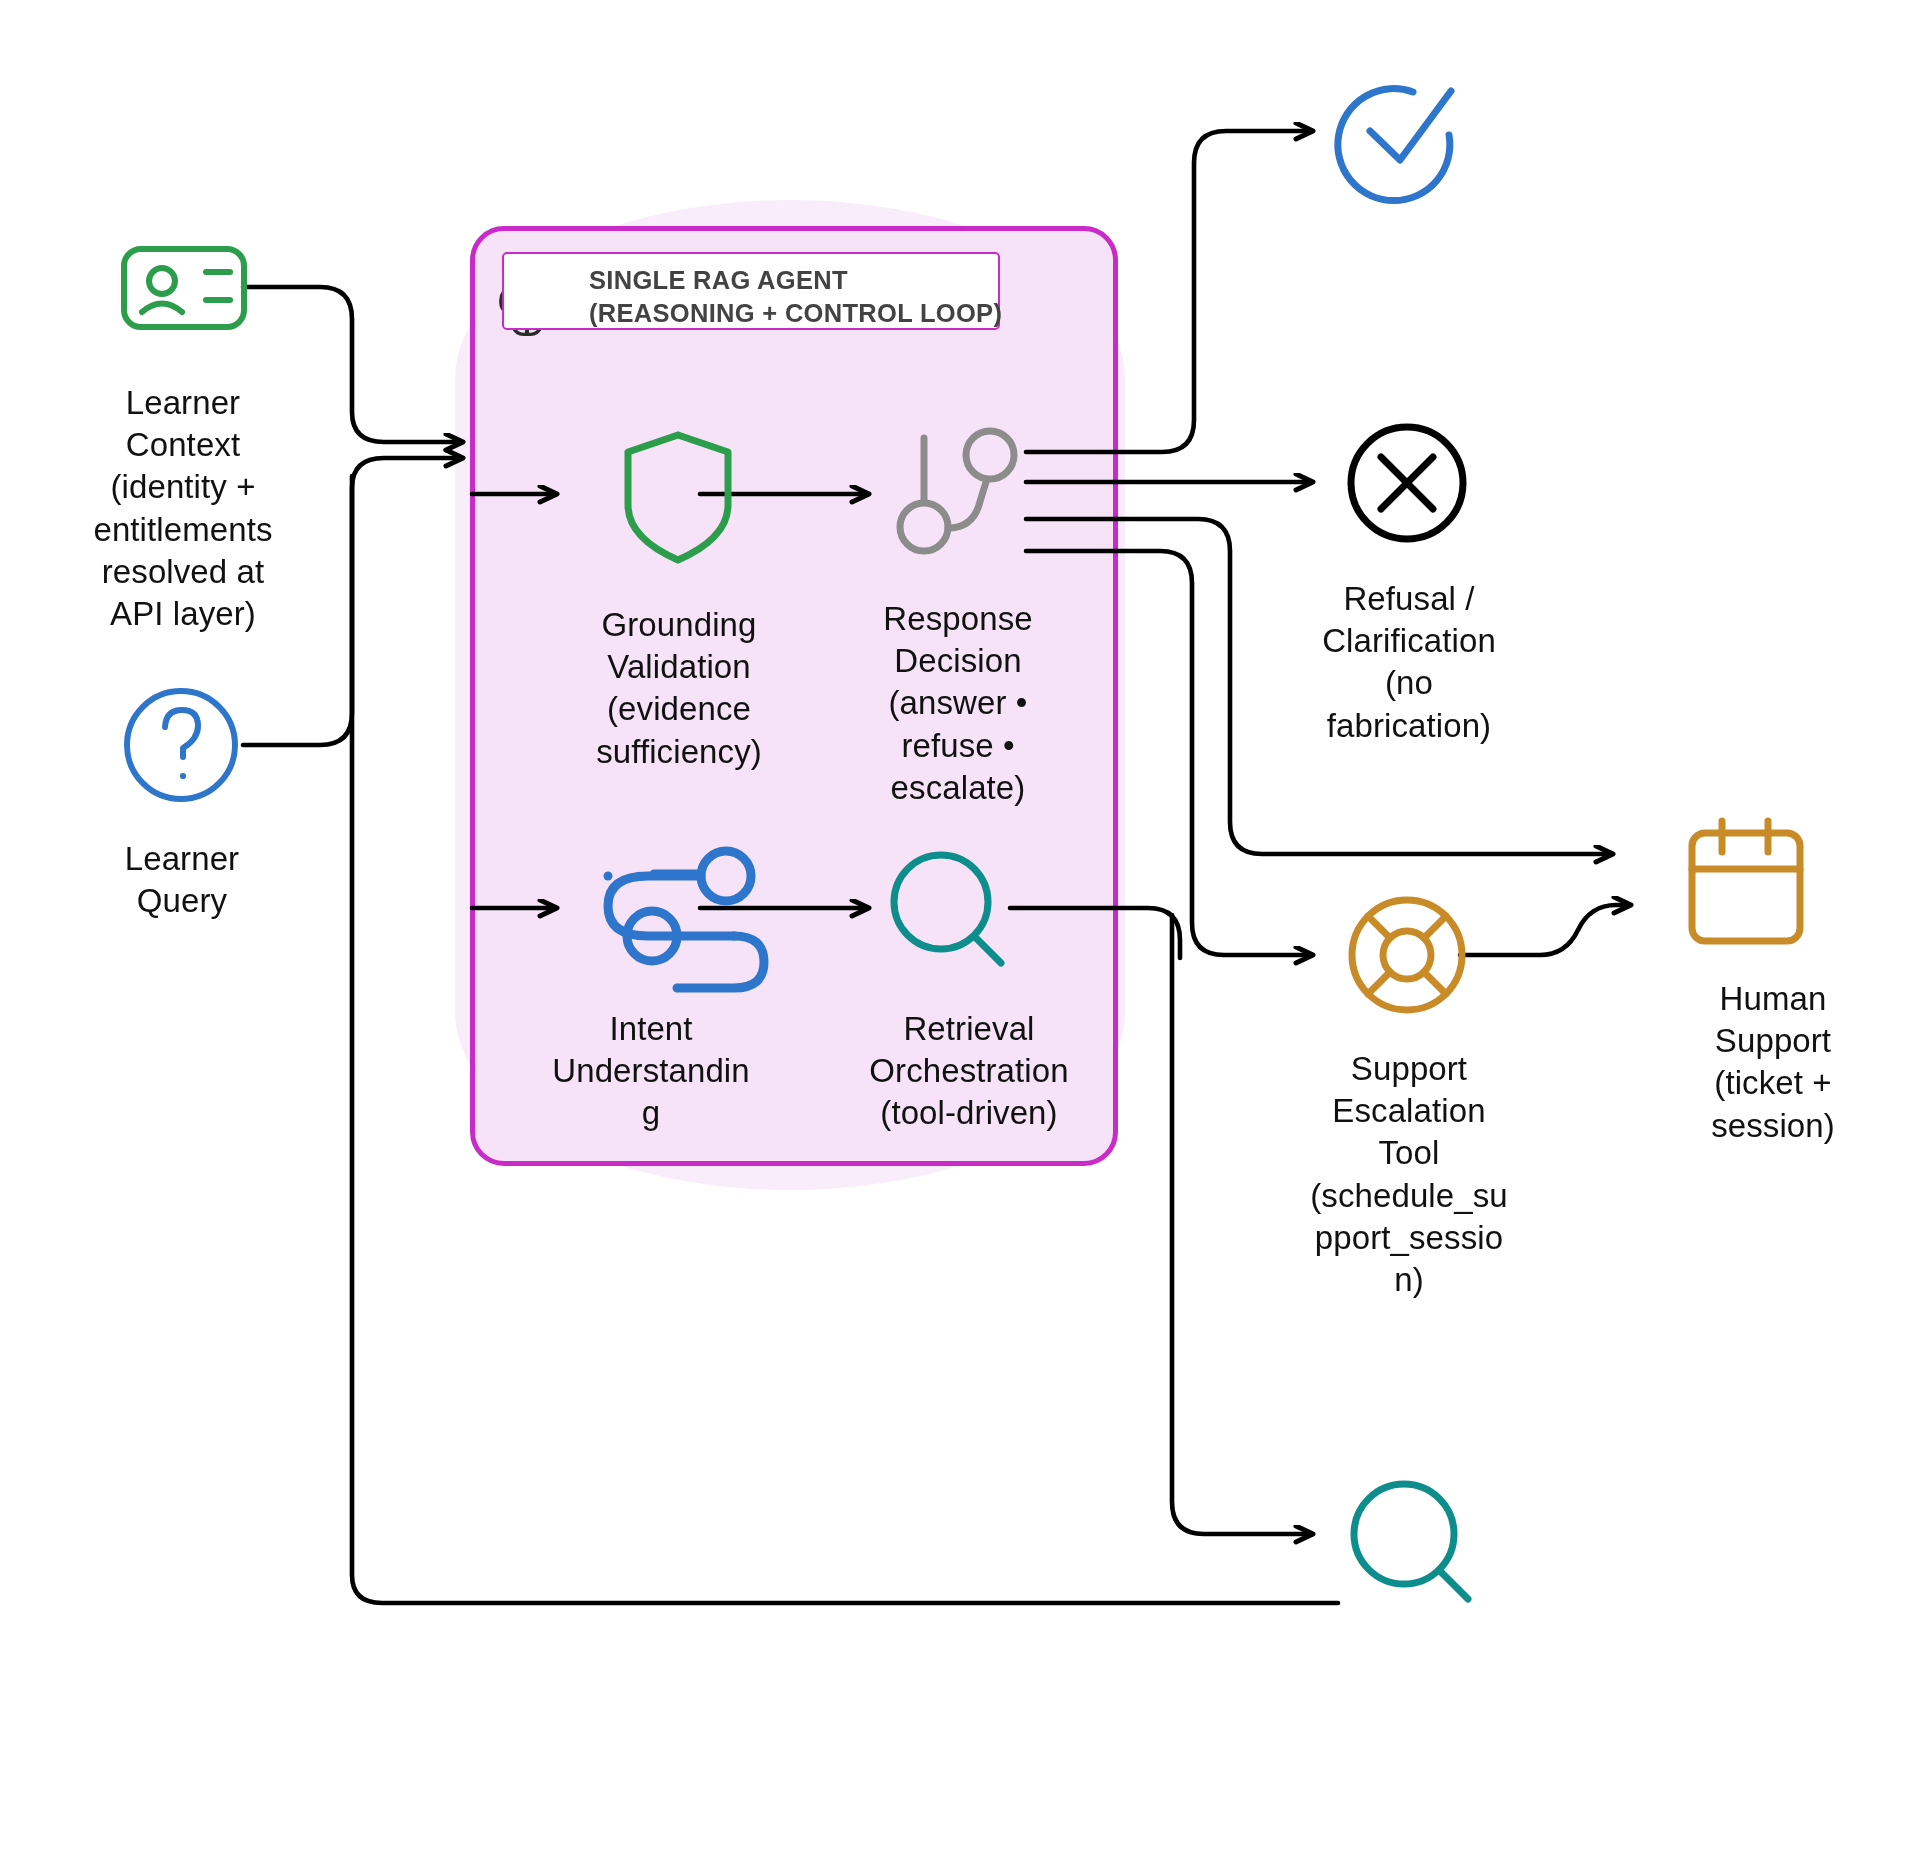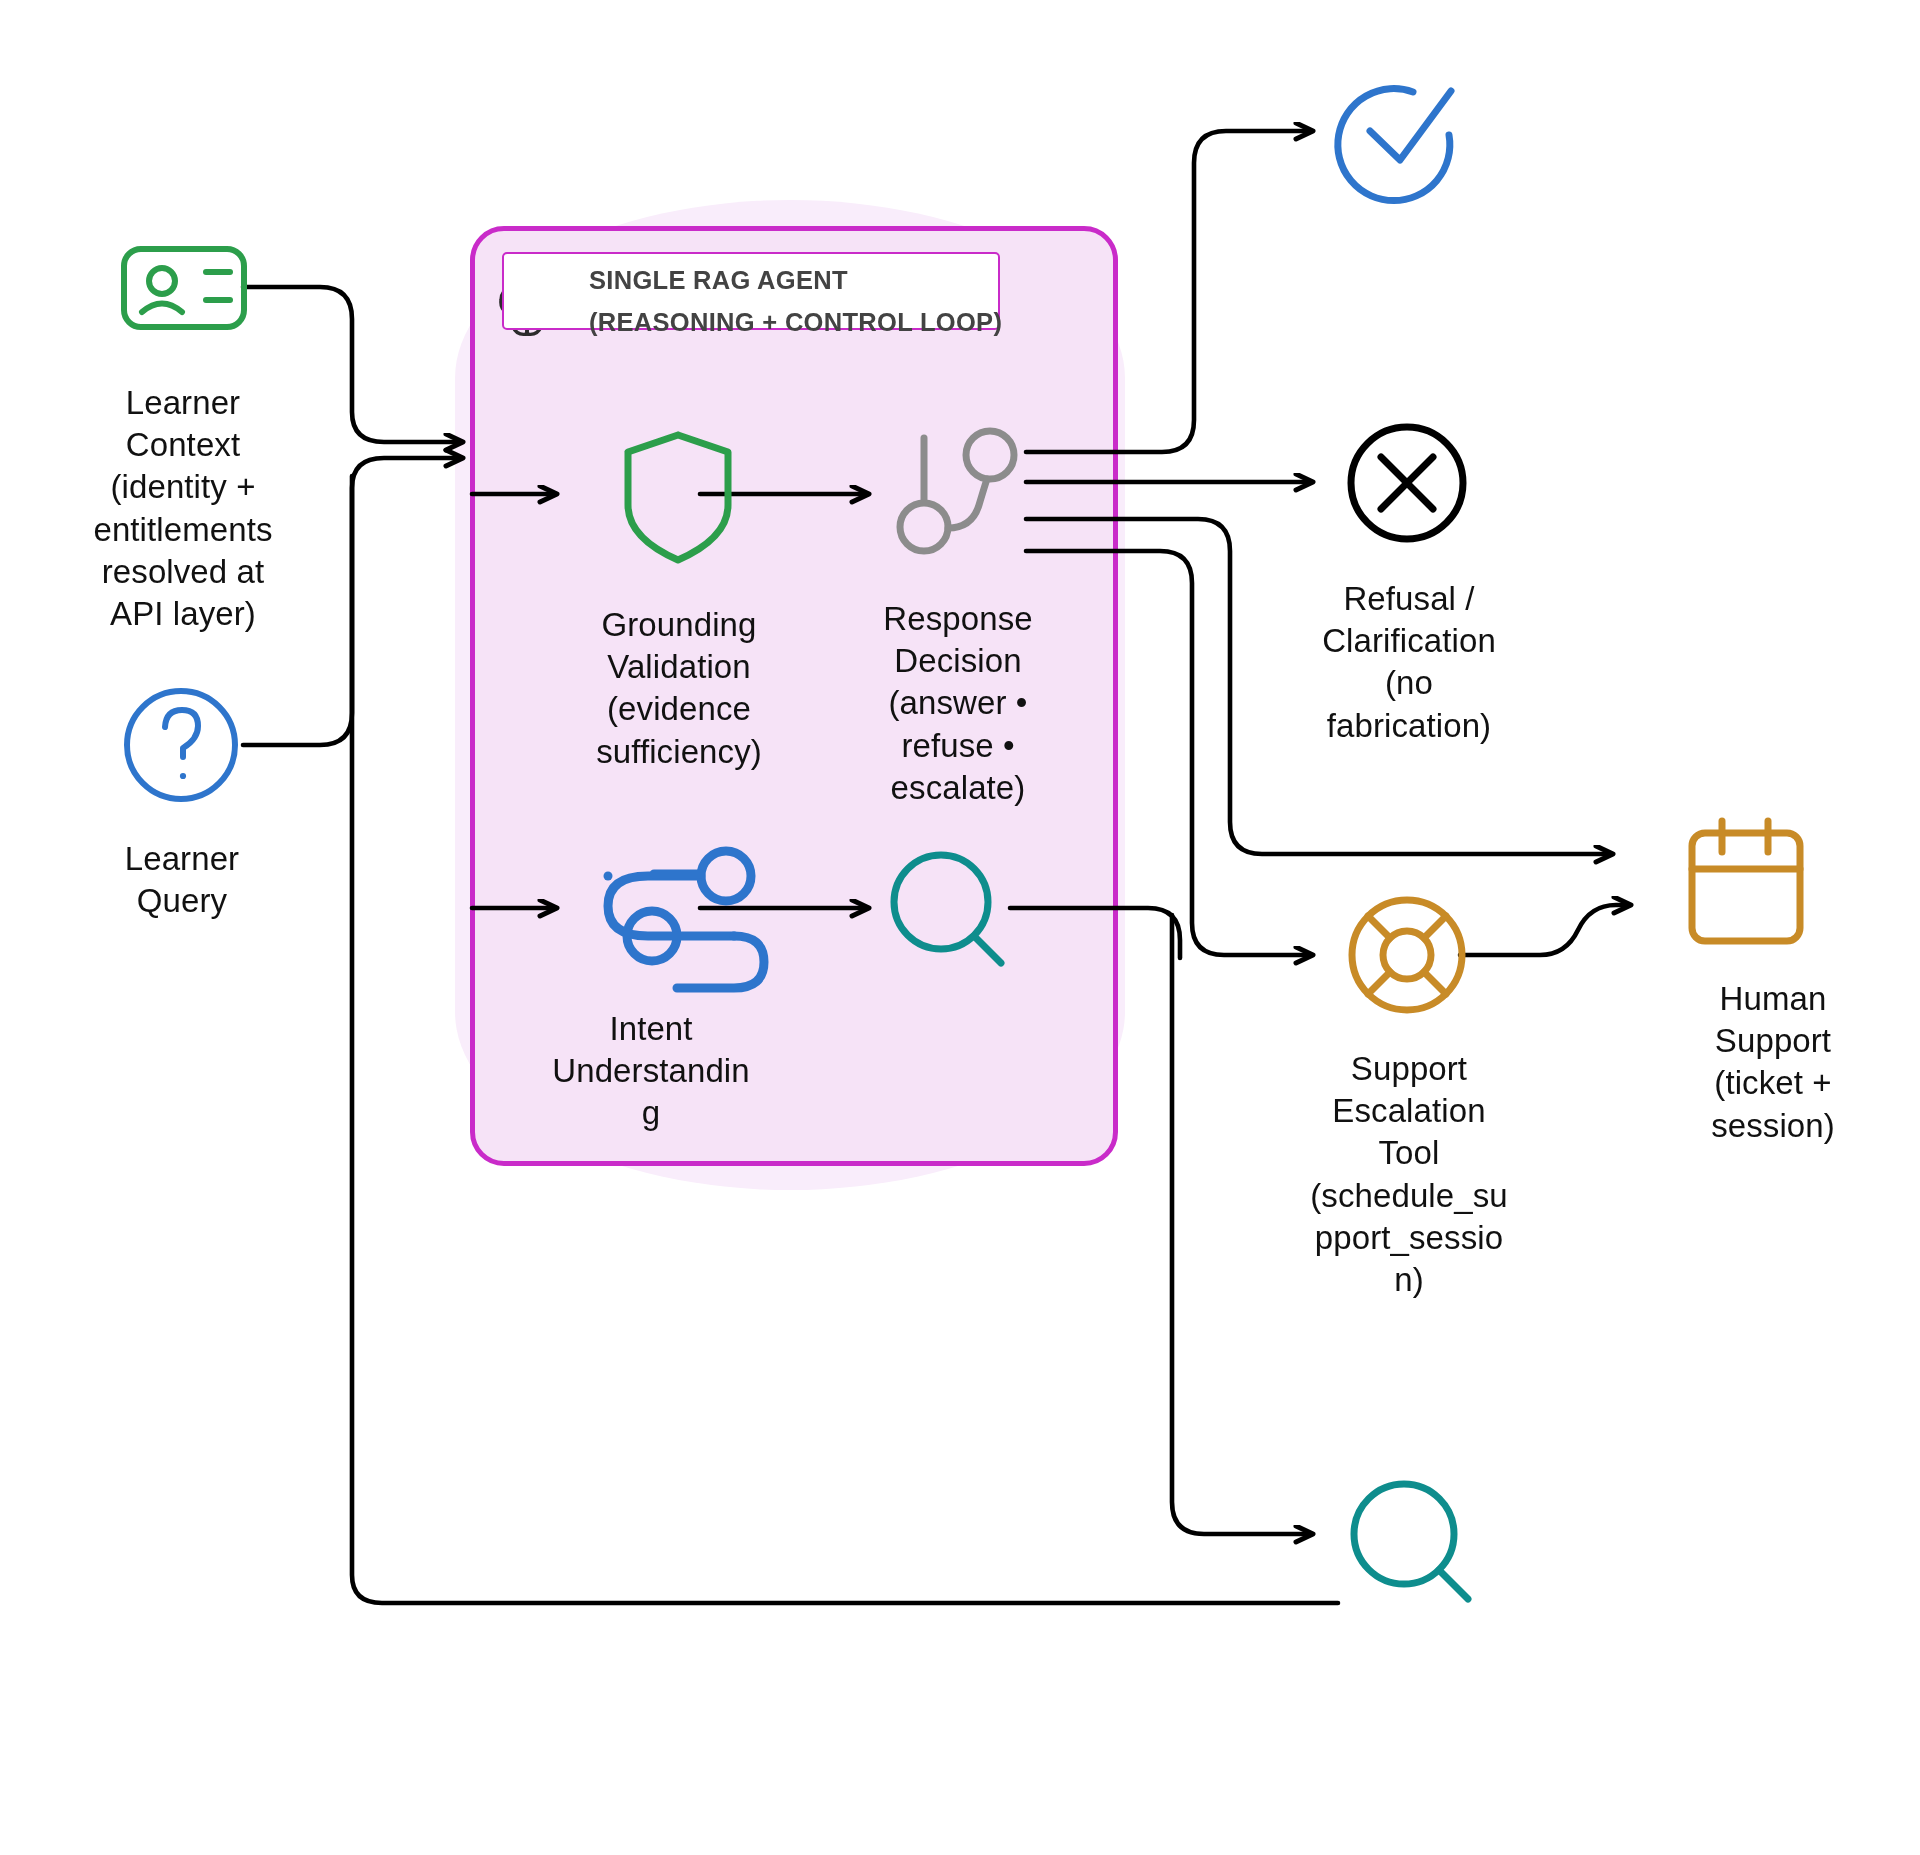--- a/index.html
+++ b/index.html
@@ -187,21 +187,21 @@
     </g>
 
     <g fill="none" stroke="#0E8D8D" stroke-width="7" stroke-linecap="round" stroke-linejoin="round">
       <circle cx="1404" cy="1534" r="50"></circle>
       <line x1="1439" y1="1570" x2="1468" y2="1599"></line>
     </g>
   </svg>
 
   <div class="hdr-box" style="left:502px; top:252px; width:498px; height:78px;"></div>
   <div class="agent-title" style="left:565px; top:264px; width:430px;">SINGLE RAG AGENT</div>
-  <div class="agent-title" style="left:565px; top:306px; width:430px;">(REASONING + CONTROL LOOP)</div>
+  <div class="agent-title" style="left:565px; top:297px; width:430px;">(REASONING + CONTROL LOOP)</div>
 
   <div class="node-label" style="left:52px; top:382px; width:262px;">Learner
 Context
 (identity +
 entitlements
 resolved at
 API layer)</div>
 
   <div class="node-label" style="left:62px; top:838px; width:240px;">Learner
 Query</div>
@@ -214,20 +214,23 @@
   <div class="node-label" style="left:834px; top:588px; width:248px;margin-top:10px;">Response
 Decision
 (answer •
 refuse •
 escalate)</div>
 
   <div class="node-label" style="left:518px; top:1008px; width:266px;text-align:center;">Intent
 Understandin
 g</div>
 
+  <div class="node-label" style="left:824px; top:1008px; width:290px;">Retrieval
+Orchestration
+(tool-driven)</div>
 
 
   <div class="node-label" style="left:1288px; top:578px; width:242px;">Refusal /
 Clarification
 (no
 fabrication)</div>
 
   <div class="node-label" style="left:1290px; top:1048px; width:238px;">Support
 Escalation
 Tool

